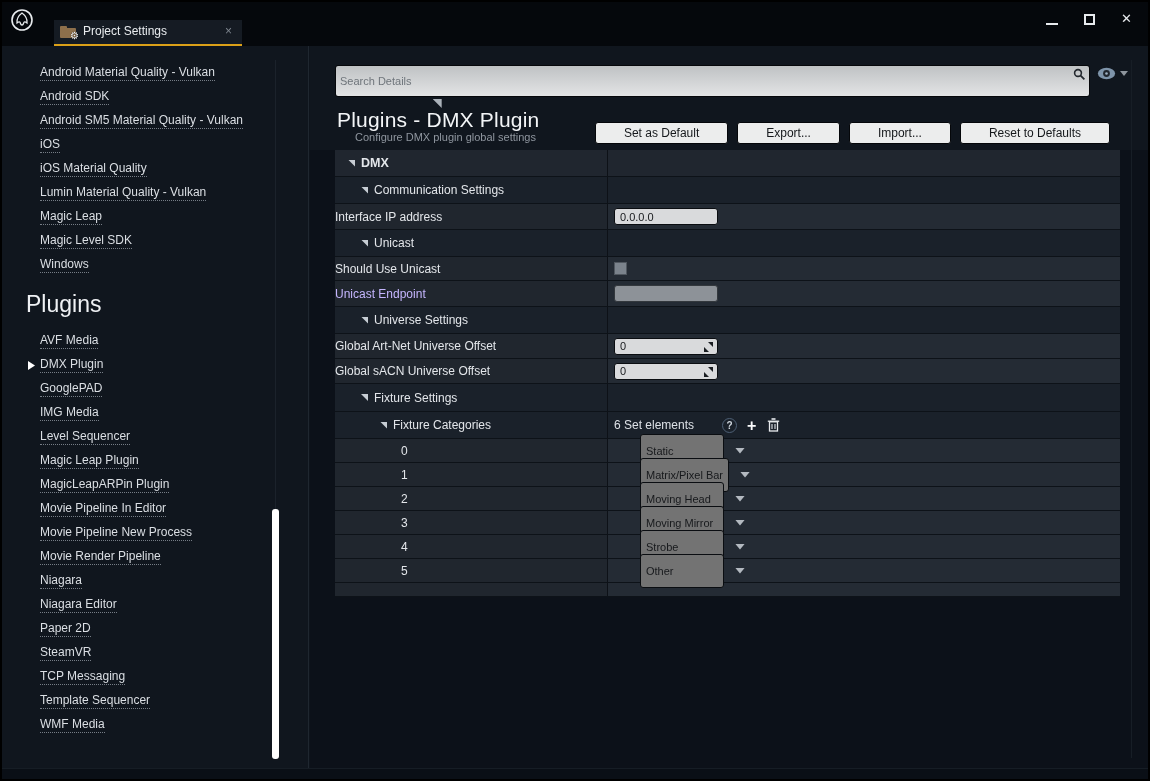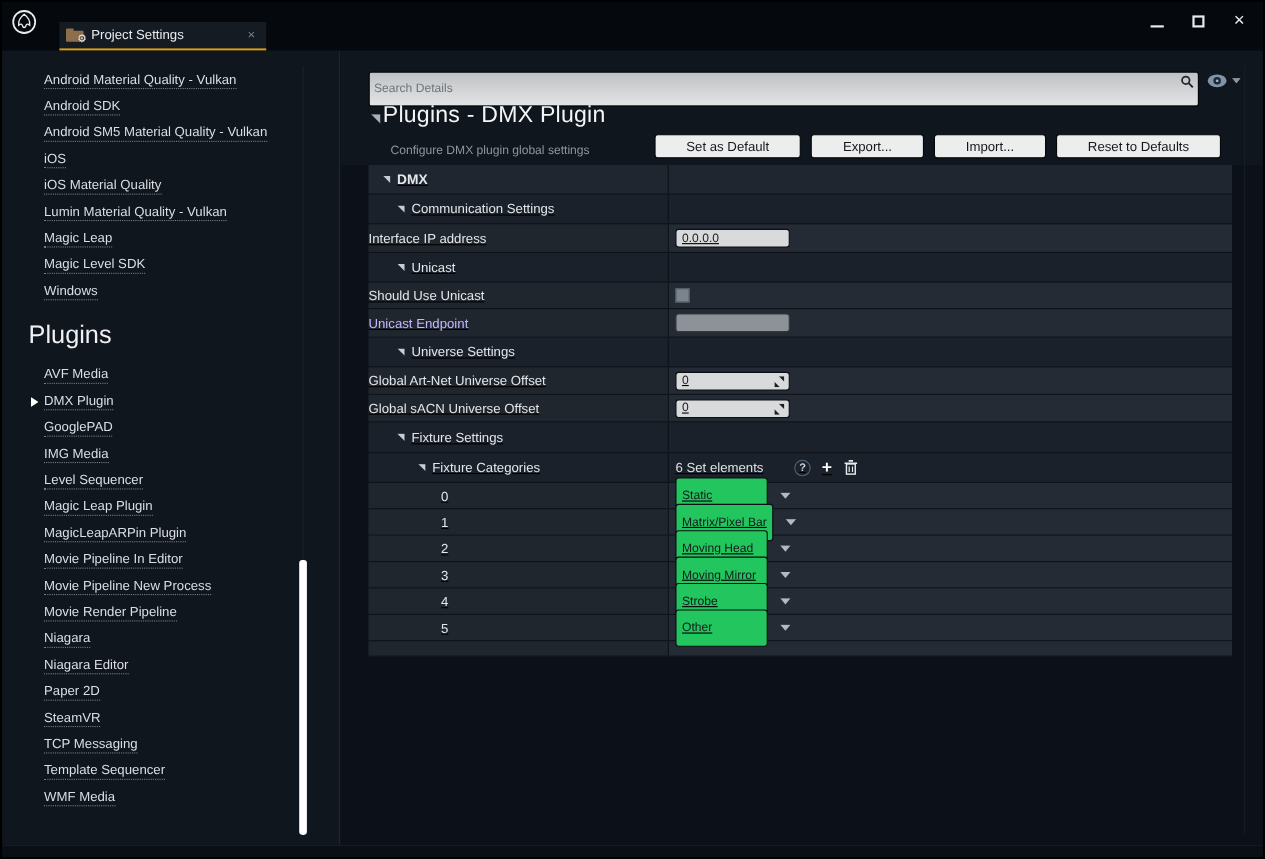--- a/index.html
+++ b/index.html
@@ -47,31 +47,31 @@
     background:linear-gradient(#bfc2c4,#e3e4e5); border:1px solid #06080b; border-radius:3px;
   }
   #search-box input {
     width:100%; height:100%; background:transparent; border:none; outline:none;
     font-family:"Liberation Sans",sans-serif; font-size:11px; color:#242a30; padding:0 20px 0 4px;
   }
   #search-box input::placeholder { color:#6f757b; }
   #search-mag { position:absolute; right:3px; top:2px; }
   #eye-group { position:absolute; left:787px; top:21px; display:flex; align-items:center; gap:4px; }
   #eye-caret { width:8px; height:5px; background:#8e959d; clip-path:polygon(0 0,100% 0,50% 100%); }
-  #page-title-row { position:absolute; left:27px; top:47px; display:flex; align-items:center; }
+  #page-title-row { position:absolute; left:27px; top:47px; display:flex; align-items:center;flex-direction:column; }
   #title-tri { width:9px; height:9px; background:#aab1b9; clip-path:polygon(0 0,100% 0,100% 100%); margin:6px 2px 0 0; }
   #page-title { color:#f3f5f7; font-size:21px; font-weight:500; letter-spacing:0.2px; }
   #page-subtitle { position:absolute; left:45px; top:85px; color:#8f969f; font-size:11px; }
   #action-buttons { position:absolute; right:38px; top:76px; display:flex; gap:9px; }
   .act-btn {
     background:#eceded; color:#15181b; font-family:"Liberation Sans",sans-serif; font-size:12px;
     border:1px solid #05070a; border-radius:3px; height:22px; padding:0 28px; cursor:pointer;
   }
   
-  #settings { position:absolute; left:25px; top:104px; right:28px;text-decoration:underline; }
+  #settings { position:absolute; left:25px; top:104px; right:28px; }
   .srow { display:flex; border-bottom:1px solid #0d1218; }
   .srow .col-left { width:272px; display:flex; align-items:center; position:relative; }
   .srow .col-right { flex:1; display:flex; align-items:center; border-left:1px solid #0d1117; padding-left:6px; position:relative; }
   .srow.h1 { height:27px; background:#20262f; }
   .srow.h2 { height:27px; background:#1a212a; }
   .srow.prop { height:26px; background:#242b34; }
   .srow.idx { height:24px; background:#242b34; }
   .srow.pad { height:14px; background:#242b34; }
   .srow.prop > .col-left, .srow.idx > .col-left, .srow.pad > .col-left { background:rgba(0,0,0,0.10); }
   .tri { width:7px; height:7px; background:#c7cdd4; clip-path:polygon(0 0,100% 0,100% 100%); margin-right:6px; flex:none; }
@@ -84,22 +84,22 @@
   .text-field {
     width:104px; height:17px; background:#d9dadc; border-radius:3px; border:1px solid #0a0d11;
     font-family:"Liberation Sans",sans-serif; font-size:11px; color:#17191c; padding:0 5px; outline:none;
   }
   .num-field { position:relative; width:104px; height:17px; background:#d9dadc; border-radius:3px; border:1px solid #0a0d11; display:flex; align-items:center; }
   .num-field .val { font-size:11px; color:#17191c; padding-left:5px; }
   .num-field svg { position:absolute; right:4px; top:3px; }
   .checkbox { width:13px; height:13px; background:#7b838c; border:1px solid #50575f; }
   .disabled-field { width:104px; height:17px; background:#8d9298; border-radius:3px; border:1px solid #33383d; }
   .dd-box {
-    display:inline-flex; align-items:center; min-width:84px; height:17px; background:#22c55e;
-    border-radius:3px; border:1px solid #0a0d11; font-size:11px; color:#17191c; padding:16px 5px; white-space:nowrap;
+    display:inline-flex; align-items:center; min-width:84px; height:17px; background:#737373;
+    border-radius:3px; border:1px solid #0a0d11; font-size:11px; color:#17191c; padding:16px 5px; white-space:nowrap;margin-left:26px;
   }
   .dd-arrow { width:10px; height:6px; background:#b3b9c0; clip-path:polygon(0 0,100% 0,50% 100%); margin-left:11px; }
   .count-text { color:#dde1e6; font-size:12px; margin-right:28px; }
   .icon-q {
     width:15px; height:15px; border:1.5px solid #4e6075; border-radius:50%; color:#cfd6dd;
     font-size:10px; font-weight:bold; display:flex; align-items:center; justify-content:center; margin-right:10px;
   }
   .icon-plus { color:#fafbfc; font-size:16px; font-weight:bold; line-height:15px; margin-right:11px; }
 </style>
 </head>

